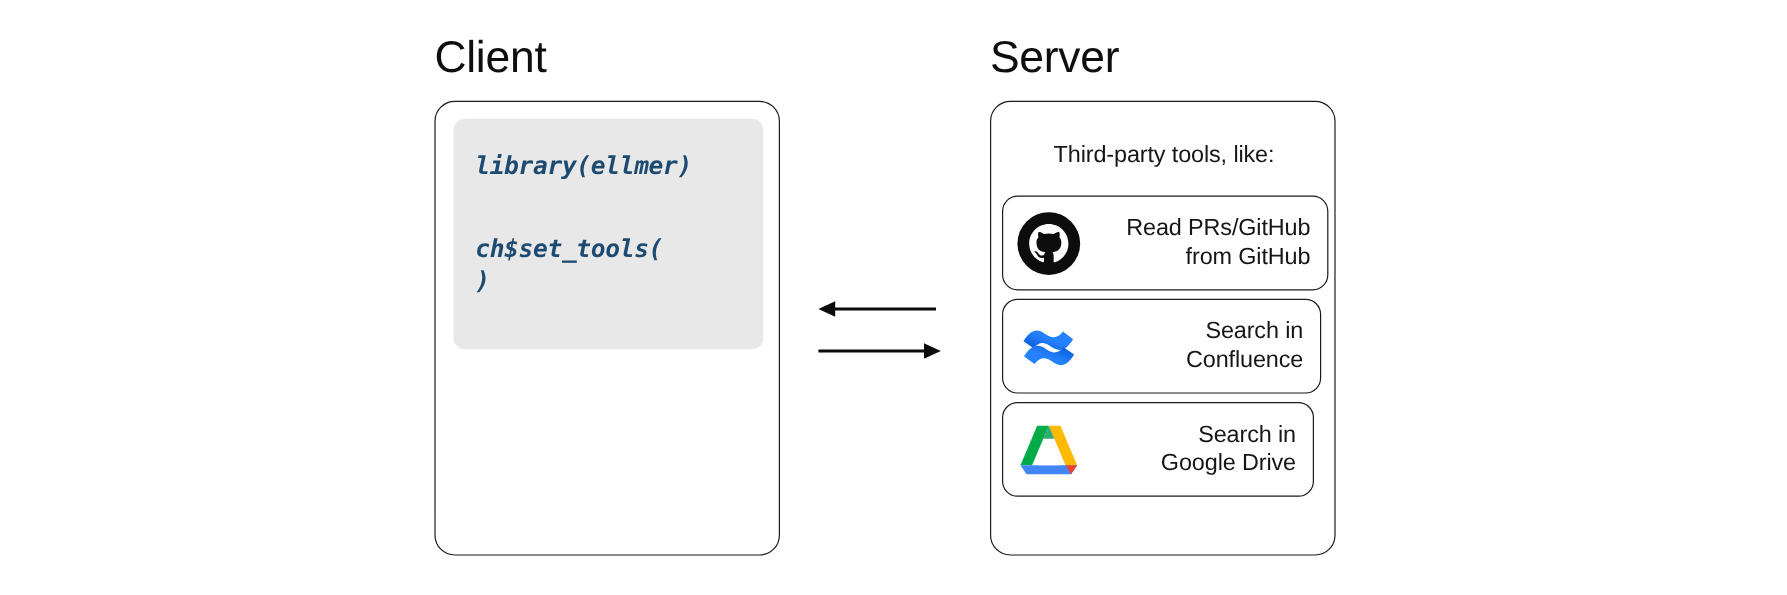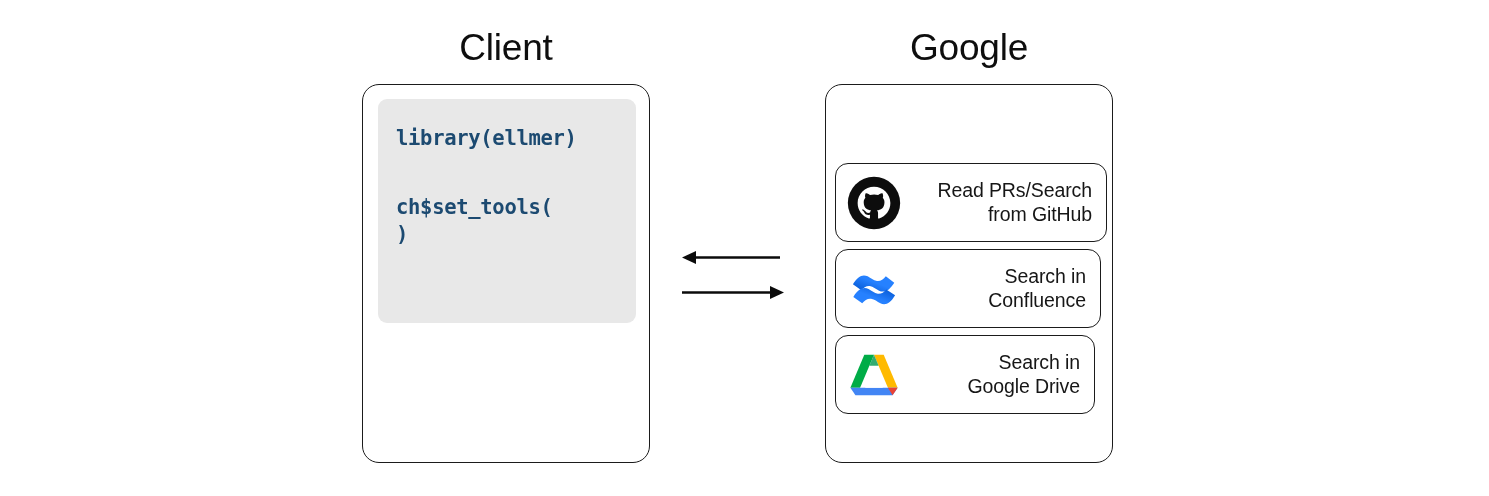--- a/index.html
+++ b/index.html
@@ -15,21 +15,20 @@
     overflow: hidden;
   }
 
   
   .col-title {
     position: absolute;
     font-size: 37px;
     font-weight: 400;
     color: #0e0e0e;
     letter-spacing: -0.2px;
-    text-align: center;
     white-space: nowrap;
   }
   #client-title { left: 362px; width: 288px; top: 27px; }
   #server-title { left: 825px; width: 288px; top: 27px; }
 
   
   .panel {
     position: absolute;
     border: 1.6px solid #1b1b1b;
     border-radius: 17px;
@@ -38,25 +37,26 @@
   }
   #client-panel { left: 362px; top: 84px; width: 288px; height: 379px; }
   #server-panel { left: 825px; top: 84px; width: 288px; height: 379px; }
 
   
   #code-block {
     position: absolute;
     left: 15px;
     top: 14px;
     width: 258px;
-    height: 224px;
+    height: 192px;
     background: #e8e8e8;
     border-radius: 9px;
     box-sizing: border-box;
     padding: 29px 0 0 18px;
+    font-style: italic;
   }
   .code-line {
     font-family: "DejaVu Sans Mono", "Liberation Mono", monospace;
     font-size: 20.5px;
     font-weight: 700;
     color: #1c4a71;
     line-height: 1;
     margin-bottom: 20px;
     white-space: pre;
     letter-spacing: -0.3px;
@@ -138,37 +138,38 @@
     <line x1="104" y1="21.5" x2="16" y2="21.5" stroke="#0b0b0b" stroke-width="2.6"></line>
     <polygon points="6,21.5 20,15 20,28" fill="#0b0b0b"></polygon>
   </g>
 
   <g>
     <line x1="6" y1="56.5" x2="98" y2="56.5" stroke="#0b0b0b" stroke-width="2.6"></line>
     <polygon points="108,56.5 94,50 94,63" fill="#0b0b0b"></polygon>
   </g>
 </svg>
 
-<div class="col-title" id="server-title">Google</div>
+<div class="col-title" id="server-title">Server</div>
 
 <div class="panel" id="server-panel">
 
+  <div id="server-caption">Third-party tools, like:</div>
 
   <div class="tool-card" id="tool-card-0">
     <svg class="tool-icon" viewBox="0 0 64 64">
       <circle cx="32" cy="32" r="31" fill="#0d0d0d"></circle>
       <path fill="#ffffff" d="M32 12.6c-10.7 0-19.4 8.7-19.4 19.4 0 8.6 5.6 15.8 13.3 18.4 1 .2 1.3-.4 1.3-.9
         0-.5 0-1.9 0-3.6-5.4 1.2-6.5-2.3-6.5-2.3-.9-2.2-2.2-2.8-2.2-2.8-1.8-1.2.1-1.2.1-1.2
         1.9.1 3 2 3 2 1.7 3 4.6 2.1 5.8 1.6.2-1.3.7-2.1 1.3-2.6-4.3-.5-8.9-2.2-8.9-9.6
         0-2.1.8-3.9 2-5.2-.2-.5-.9-2.5.2-5.2 0 0 1.6-.5 5.3 2 1.5-.4 3.2-.6 4.8-.6
         1.6 0 3.3.2 4.8.6 3.7-2.5 5.3-2 5.3-2 1.1 2.7.4 4.7.2 5.2 1.2 1.3 2 3.1 2 5.2
         0 7.4-4.6 9.1-8.9 9.6.7.6 1.3 1.8 1.3 3.6 0 2.6 0 4.7 0 5.4 0 .5.3 1.1 1.3.9
         7.7-2.6 13.3-9.8 13.3-18.4 0-10.7-8.7-19.4-19.4-19.4z"></path>
     </svg>
-    <div class="tool-label">Read PRs/Search
+    <div class="tool-label">Read PRs/GitHub
 from GitHub</div>
   </div>
 
   <div class="tool-card" id="tool-card-1">
     <svg class="tool-icon" viewBox="0 0 64 64">
       <defs>
         <linearGradient id="cfTop" x1="0%" y1="100%" x2="100%" y2="0%">
           <stop offset="0%" stop-color="#0052cc"></stop>
           <stop offset="55%" stop-color="#2681ff"></stop>
           <stop offset="100%" stop-color="#2681ff"></stop>

